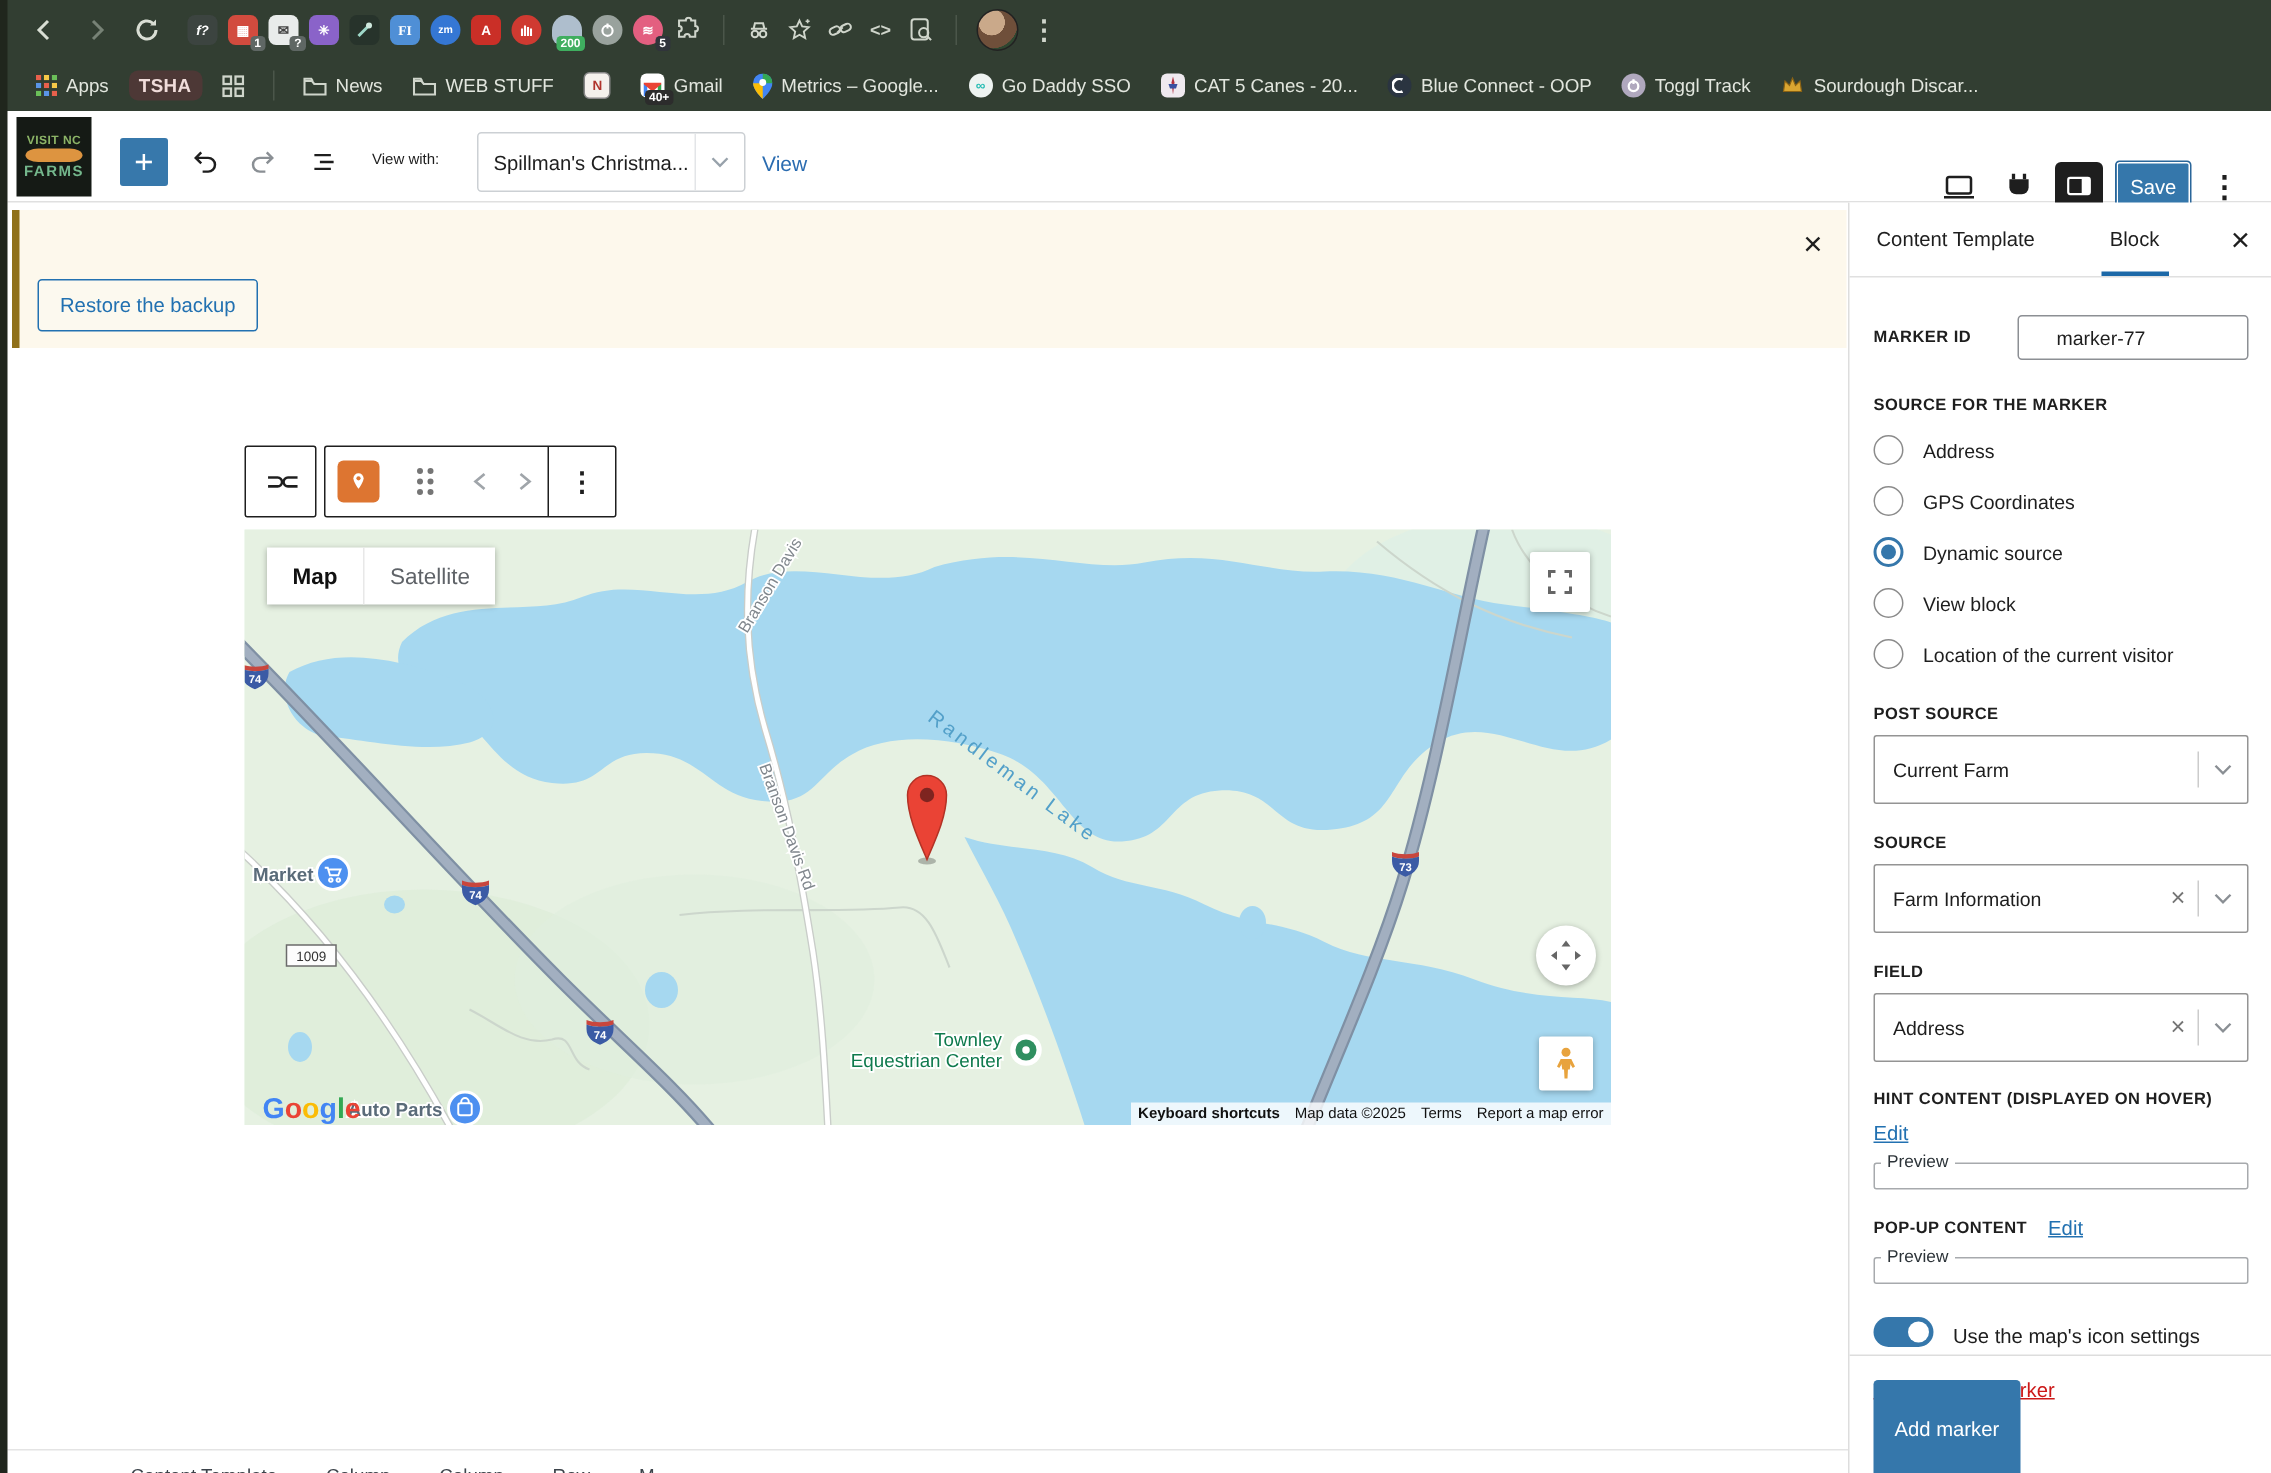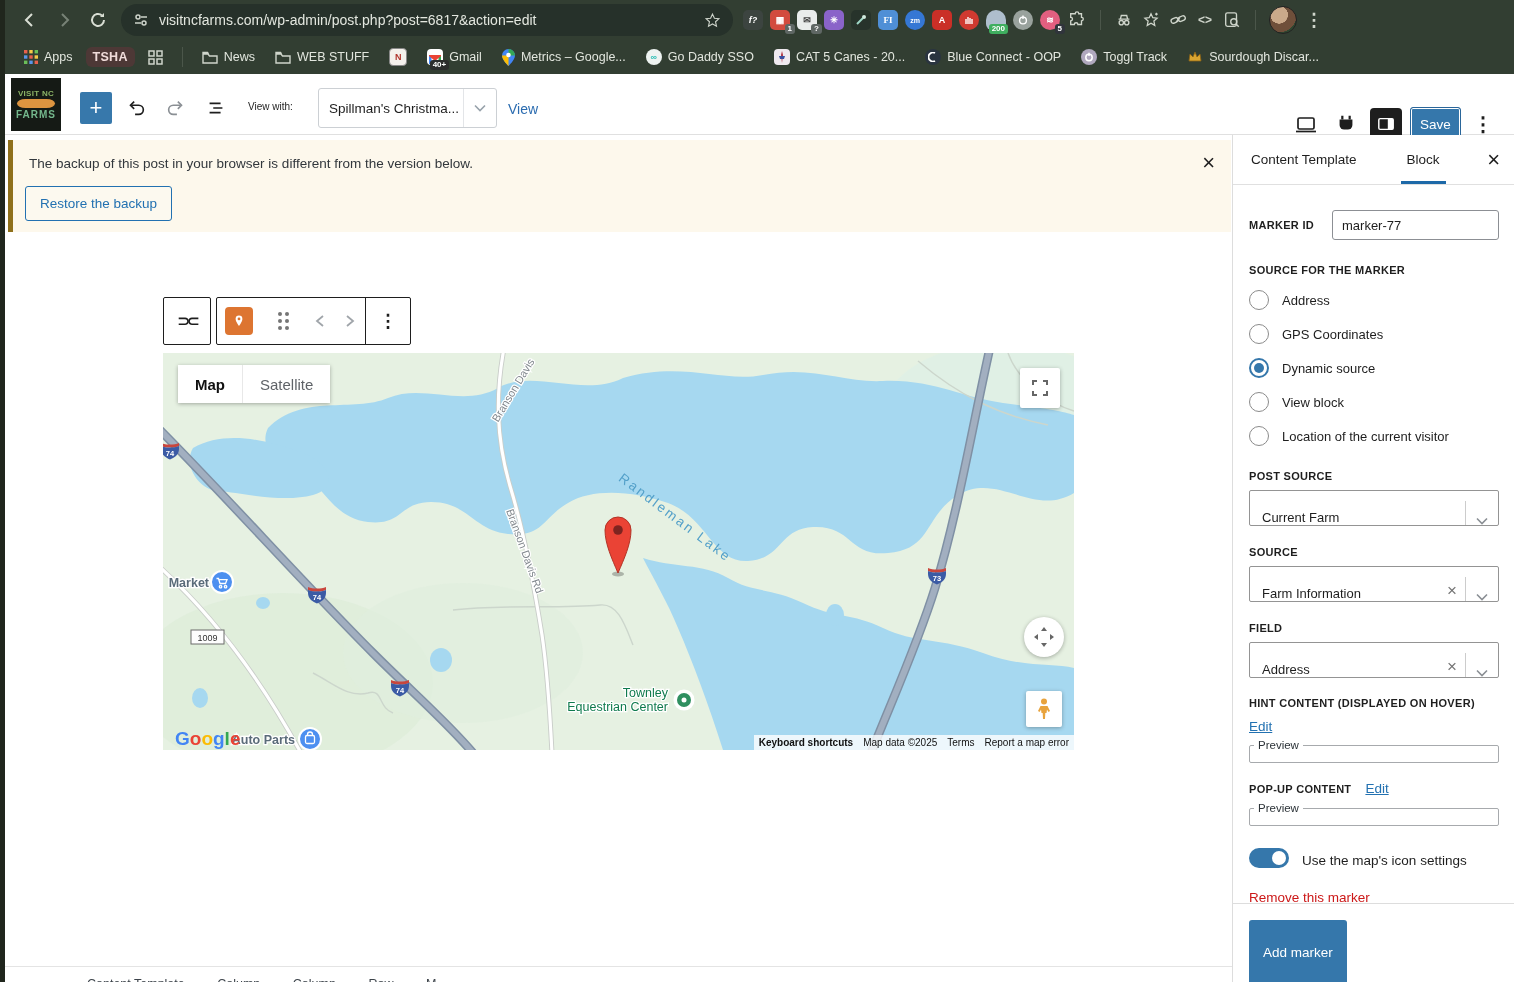--- a/index.html
+++ b/index.html
@@ -79,28 +79,28 @@
   .attr-row span{background:rgba(255,255,255,.8);padding:2px 5px;white-space:nowrap;}
   
   .sidebar{left:1232px;top:135px;width:282px;height:847px;background:#fff;border-left:1px solid #ddd;box-sizing:border-box;}
   .sb-tabs{position:absolute;left:0;top:0;width:100%;height:50px;border-bottom:1px solid #e0e0e0;display:flex;align-items:center;box-sizing:border-box;}
   .sb-tab{font-size:13.5px;padding:0 18px;height:100%;display:flex;align-items:center;position:relative;color:#1e1e1e;}
   .sb-tab.active::after{content:"";position:absolute;left:12px;right:12px;bottom:0;height:3px;background:#1d69a8;}
   .sb-x{position:absolute;right:14px;top:12px;font-size:22px;color:#1e1e1e;}
   .sb-body{position:absolute;left:16px;top:50px;width:250px;}
   .sb-label{font-size:11px;font-weight:bold;letter-spacing:.3px;color:#1e1e1e;}
   .markerid-row{display:flex;align-items:center;justify-content:space-between;margin-top:25px;}
-  .markerid-input{width:167px;height:30px;border:1px solid #8c8f94;border-radius:3px;font-size:13px;
-                  padding:0 9px;box-sizing:border-box;font-family:"Liberation Sans",sans-serif;color:#1e1e1e;background:#fff;}
+  .markerid-input{width:154px;height:30px;border:1px solid #8c8f94;border-radius:3px;font-size:13px;
+                  padding:0 25px;box-sizing:border-box;font-family:"Liberation Sans",sans-serif;color:#1e1e1e;background:#fff;}
   .radio-row{display:flex;align-items:center;gap:13px;margin-top:14px;min-height:20px;}
   .radio{width:20px;height:20px;border-radius:50%;border:1.6px solid #8b8b8b;box-sizing:border-box;flex:0 0 auto;position:relative;background:#fff;}
   .radio.sel{border:2px solid #3577ab;}
   .radio.sel::after{content:"";position:absolute;inset:2.6px;border-radius:50%;background:#3577ab;}
   .radio-lab{font-size:13px;color:#1e1e1e;}
-  .sel-box{margin-top:8px;height:36px;border:1px solid #949494;border-radius:2px;display:flex;align-items:flex-end;box-sizing:border-box;background:#fff;}
+  .sel-box{margin-top:8px;height:46px;border:1px solid #949494;border-radius:2px;display:flex;align-items:center;box-sizing:border-box;background:#fff;}
   .sel-box .val{flex:1;font-size:13px;padding:0 12px;white-space:nowrap;overflow:hidden;}
   .sel-box .clr{color:#757575;font-size:17px;padding:0 8px;}
   .sel-box .dv{width:1px;height:24px;background:#ccc;}
   .sel-box .ch{width:32px;display:flex;align-items:center;justify-content:center;}
   .edit-link{color:#2271b1;text-decoration:underline;font-size:13.5px;}
   .prev-fs{border:1px solid #a7aaad;border-radius:2px;height:14px;margin:4px 0 0 0;padding:0 0 8px 0;}
   .prev-fs legend{font-size:11.5px;color:#2c3338;padding:0 4px;margin-left:4px;}
   .toggle{width:40px;height:20px;border-radius:10px;background:#3577ab;position:relative;flex:0 0 auto;}
   .toggle::after{content:"";position:absolute;right:3px;top:3px;width:14px;height:14px;border-radius:50%;background:#fff;}
   .remove-link{color:#cc1818;text-decoration:underline;font-size:13.5px;}
@@ -128,31 +128,20 @@
       <svg width="18" height="18" viewBox="0 0 18 18">
           <path d="M7 3 L13 9 L7 15" stroke="#778276" stroke-width="2" fill="none"></path>
         </svg>
     </div>
     <div class="nav-ico">
       <svg width="18" height="18" viewBox="0 0 18 18">
           <path d="M15 9 a6 6 0 1 1 -2-4.5" stroke="#d9ded4" stroke-width="2" fill="none"></path>
           <path d="M15 2 v4 h-4" fill="#d9ded4"></path>
         </svg>
     </div>
-    <div class="url-pill">
-      <svg width="16" height="16" viewBox="0 0 16 16">
-          <circle cx="5" cy="5" r="2" fill="none" stroke="#cdd3ca" stroke-width="1.5"></circle>
-          <path d="M8 5 h6 M2 11 h6" stroke="#cdd3ca" stroke-width="1.5"></path>
-          <circle cx="11" cy="11" r="2" fill="none" stroke="#cdd3ca" stroke-width="1.5"></circle>
-        </svg>
-      <span class="url-text">visitncfarms.com/wp-admin/post.php?post=6817&amp;action=edit</span>
-      <svg width="17" height="17" viewBox="0 0 24 24">
-          <path d="M12 3 l2.7 5.8 6.3.7 -4.7 4.3 1.3 6.2 -5.6-3.2 -5.6 3.2 1.3-6.2 -4.7-4.3 6.3-.7 z" fill="none" stroke="#cdd3ca" stroke-width="1.6"></path>
-        </svg>
-    </div>
     <div class="ext-strip">
       <span class="ext" style="background:#3c4440;font-style:italic;">f?</span>
       <span class="ext" style="background:#d24b3e;">▦<span class="badge">1</span></span>
       <span class="ext" style="background:#e9eceb;color:#444;">✉<span class="badge">?</span></span>
       <span class="ext" style="background:#8a63c9;">✳</span>
       <span class="ext" style="background:#27332b;">
           <svg width="12" height="12" viewBox="0 0 12 12">
             <path d="M2 10 L8 4" stroke="#9fd8c8" stroke-width="2"></path>
             <circle cx="9" cy="3" r="2" fill="#cfe8dd"></circle>
           </svg>
@@ -372,21 +361,20 @@
       <svg width="18" height="18" viewBox="0 0 20 20">
           <rect x="2" y="4" width="16" height="12" rx="1.5" fill="none" stroke="#fff" stroke-width="1.6"></rect>
           <rect x="12" y="4" width="6" height="12" fill="#fff"></rect>
         </svg>
     </div>
     <div class="save-btn">Save</div>
     <div class="kebab" style="font-size:20px;padding-left:4px;">⋮</div>
   </div>
 
   <div class="abs notice">
-    <div class="notice-msg">The backup of this post in your browser is different from the version below.</div>
     <div class="notice-x">×</div>
     <div class="restore-btn">Restore the backup</div>
   </div>
 
   <div class="abs blk-tb">
     <div class="tb-box tb-parent">⊃⊂</div>
     <div class="tb-box">
       <div class="tb-cell">
         <span class="tb-orange">
             <svg width="16" height="16" viewBox="0 0 16 16">

